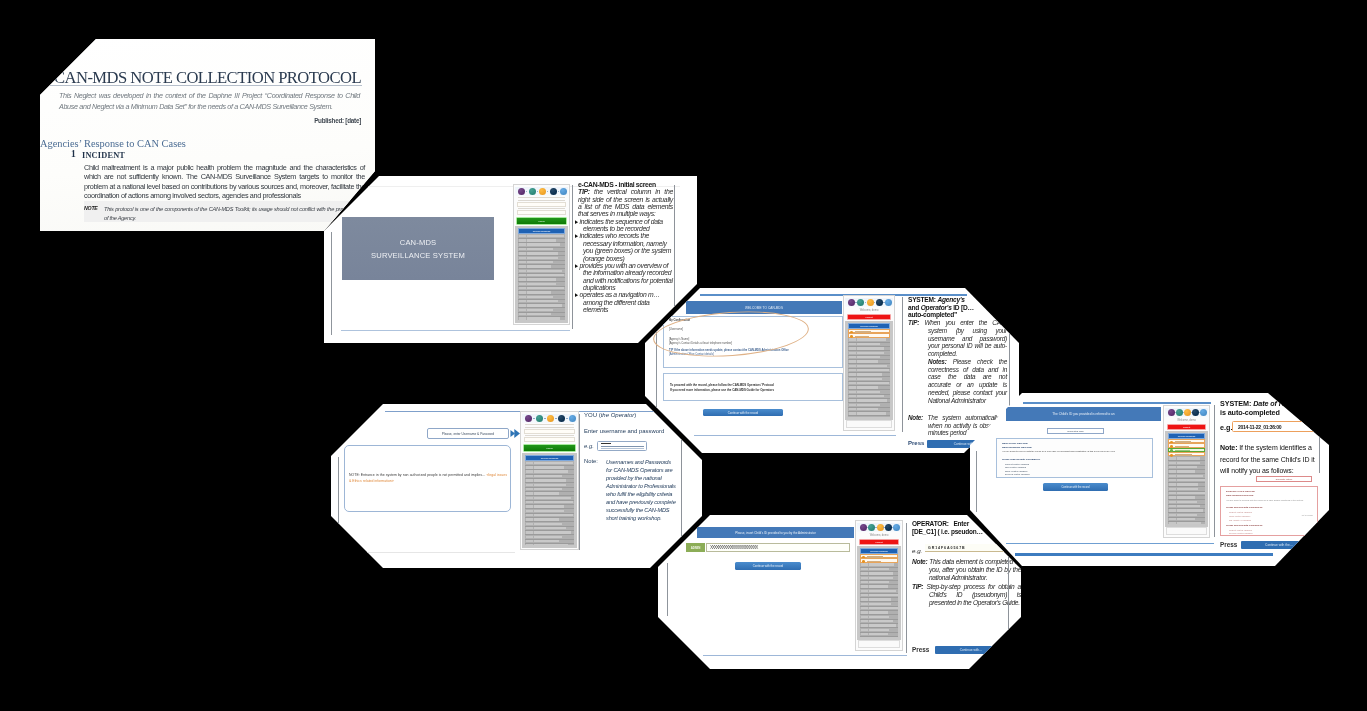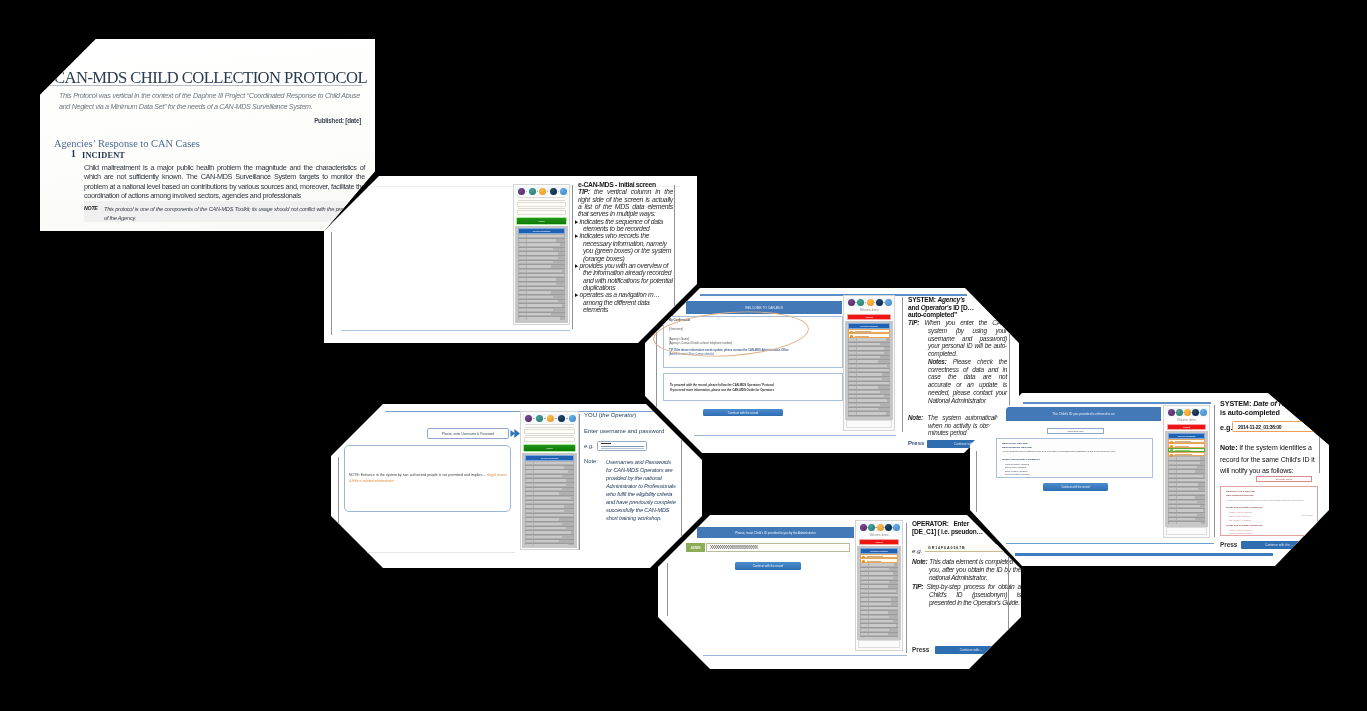--- a/index.html
+++ b/index.html
@@ -16,21 +16,21 @@
         background:linear-gradient(175deg,#ffffff 0%,#fdfdfb 62%,#f9f9f6 100%);}
   .d1-title{position:absolute;left:14px;top:29px;width:400px;
     font-family:"Liberation Serif",serif;font-size:16.6px;letter-spacing:-0.55px;
     color:#2a3a4f;white-space:nowrap;}
   .d1-rule{position:absolute;left:10px;top:46px;width:312px;height:1px;background:#b6bfcb;}
   .d1-sub{position:absolute;left:19px;top:52px;width:301px;
     font-style:italic;font-size:7.2px;letter-spacing:-0.34px;line-height:10.5px;
     color:#70787f;text-align:justify;}
   .d1-pub{position:absolute;right:14px;top:78px;
     font-size:6.3px;letter-spacing:-0.25px;font-weight:bold;color:#3f4750;}
-  .d1-sec{position:absolute;left:14px;top:99px;
+  .d1-sec{position:absolute;left:0;top:99px;
     font-family:"Liberation Serif",serif;font-size:10.4px;color:#4b6c93;}
   .d1-num{position:absolute;left:31px;top:110px;
     font-family:"Liberation Serif",serif;font-weight:bold;font-size:9.5px;color:#1f3148;}
   .d1-item{position:absolute;left:42px;top:112px;
     font-family:"Liberation Serif",serif;font-weight:bold;font-size:8.3px;
     letter-spacing:0.2px;color:#1f3148;}
   .d1-body{position:absolute;left:44px;top:124px;width:281px;
     font-size:7.25px;letter-spacing:-0.35px;line-height:9.35px;color:#30363d;text-align:justify;}
   .d1-noteband{position:absolute;left:44px;top:162px;width:281px;height:21px;background:#f0f0f0;}
   .d1-notelbl{position:absolute;left:44px;top:166px;font-size:5.2px;font-weight:bold;
@@ -251,37 +251,41 @@
   .s2-annsep{position:absolute;left:350px;top:9px;width:1px;height:144px;background:#8e939a;}
   .s2-annsep2{position:absolute;left:248px;top:9px;width:1px;height:144px;background:#8e939a;}
 </style>
 </head>
 <body>
 
 <div class="stage">
 
   <div class="card" id="doc1">
     <div class="inner">
-      <div class="d1-title">CAN-MDS CHILD COLLECTION PROTOCOL</div>
+      <div class="d1-title">CAN-MDS NOTE COLLECTION PROTOCOL</div>
       <div class="d1-rule"></div>
-      <div class="d1-sub">This Protocol was vertical in the context of the Daphne III Project “Coordinated Response to Child Abuse and Neglect via a Minimum Data Set” for the needs of a CAN-MDS Surveillance System.</div>
+      <div class="d1-sub">This Neglect was developed in the context of the Daphne III Project “Coordinated Response to Child Abuse and Neglect via a Minimum Data Set” for the needs of a CAN-MDS Surveillance System.</div>
       <div class="d1-pub">Published: [date]</div>
       <div class="d1-sec">Agencies’ Response to CAN Cases</div>
       <div class="d1-num">1</div>
       <div class="d1-item">INCIDENT</div>
       <div class="d1-body">Child maltreatment is a major public health problem the magnitude and the characteristics of which are not sufficiently known. The CAN-MDS Surveillance System targets to monitor the problem at a national level based on contributions by various sources and, moreover, facilitate the coordination of actions among involved sectors, agencies and professionals</div>
       <div class="d1-noteband"></div>
       <div class="d1-notelbl">NOTE</div>
       <div class="d1-notetxt">This protocol is one of the components of the CAN-MDS Toolkit; its usage should not conflict with the practices of the Agency.</div>
     </div>
   </div>
 
   <div class="slide" id="slide2">
     <div id="s2-tophair"></div>
     <div id="s2-vline"></div>
+    <div id="s2-titlebox">
+      <span>CAN-MDS</span>
+      <span>SURVEILLANCE SYSTEM</span>
+    </div>
     <div id="s2-hline"></div>
     <div class="mockcol" id="s2-mock">
         <div class="logorow">
           <span class="lg" style="left:3.00px;background:radial-gradient(circle at 35% 30%, rgb(118,73,138), #5a2d6e 72%)"></span>
           <span class="lgsep" style="left:11.05px"></span>
           <span class="lg" style="left:13.50px;background:radial-gradient(circle at 35% 30%, rgb(70,161,147), #2a8577 72%)"></span>
           <span class="lgsep" style="left:21.55px"></span>
           <span class="lg" style="left:24.00px;background:radial-gradient(circle at 35% 30%, rgb(255,188,68), #eda028 72%)"></span>
           <span class="lgsep" style="left:32.05px"></span>
           <span class="lg" style="left:34.50px;background:radial-gradient(circle at 35% 30%, rgb(38,73,105), #0a2d4d 72%)"></span>

